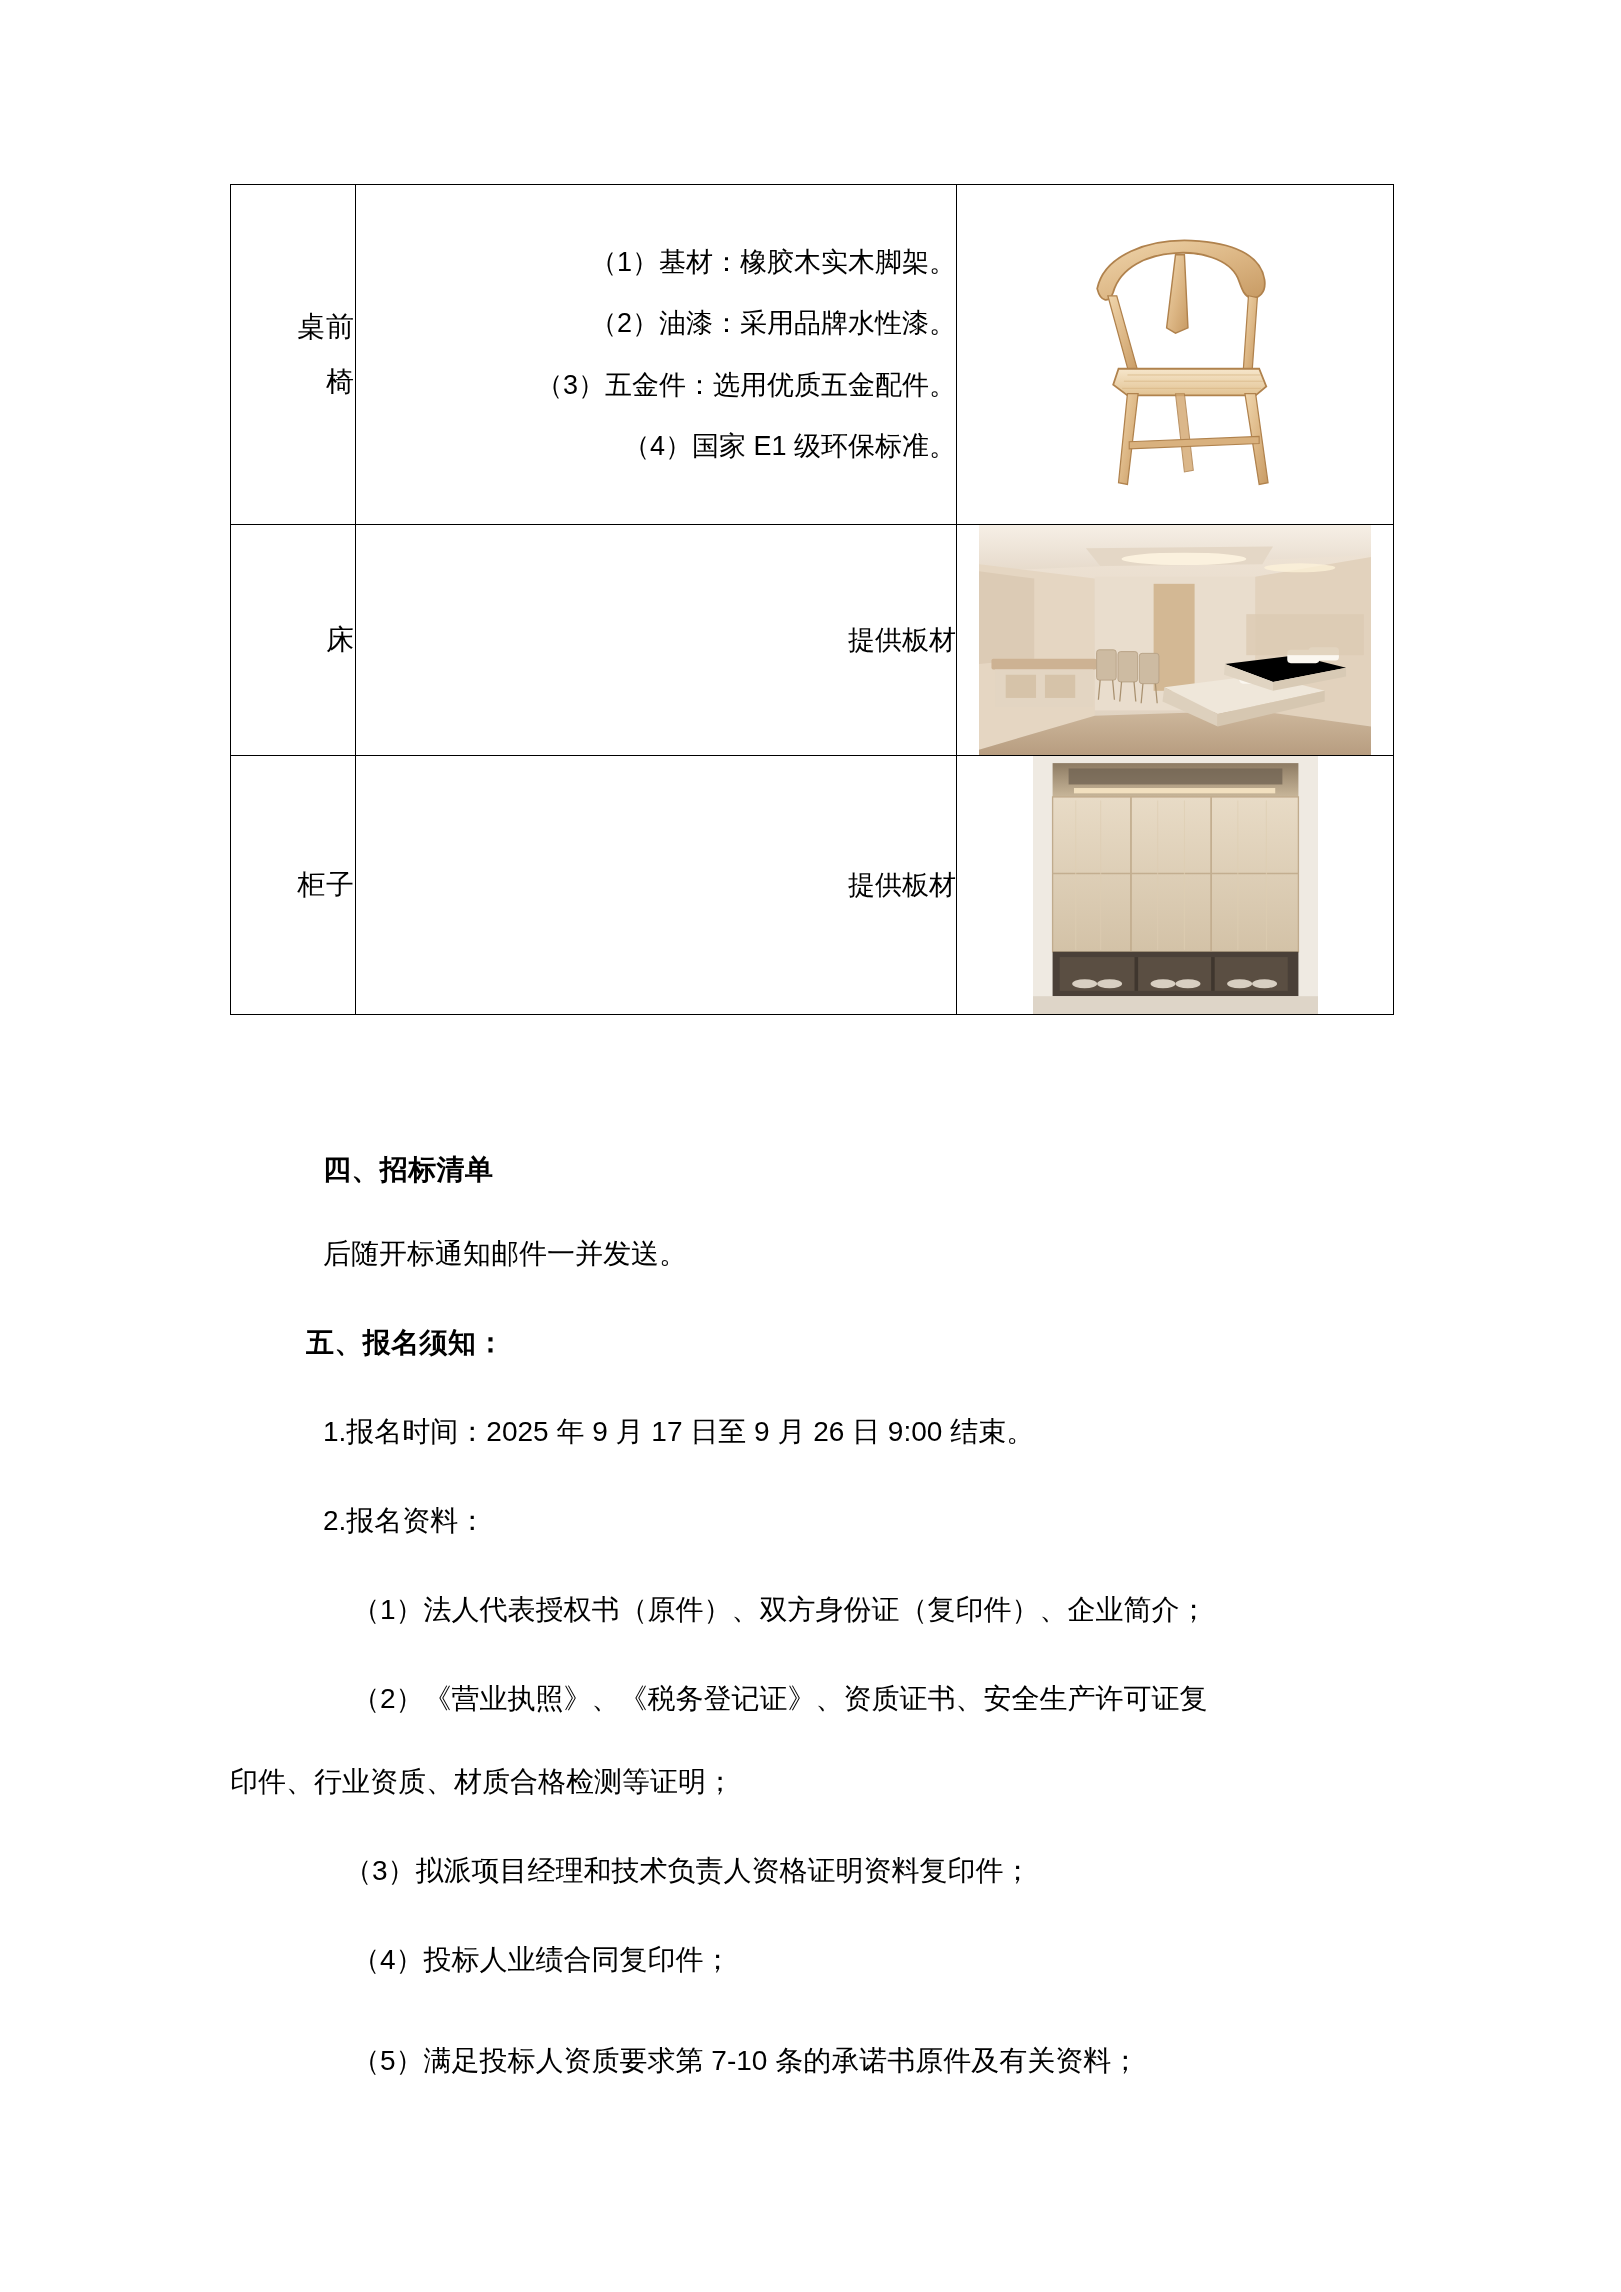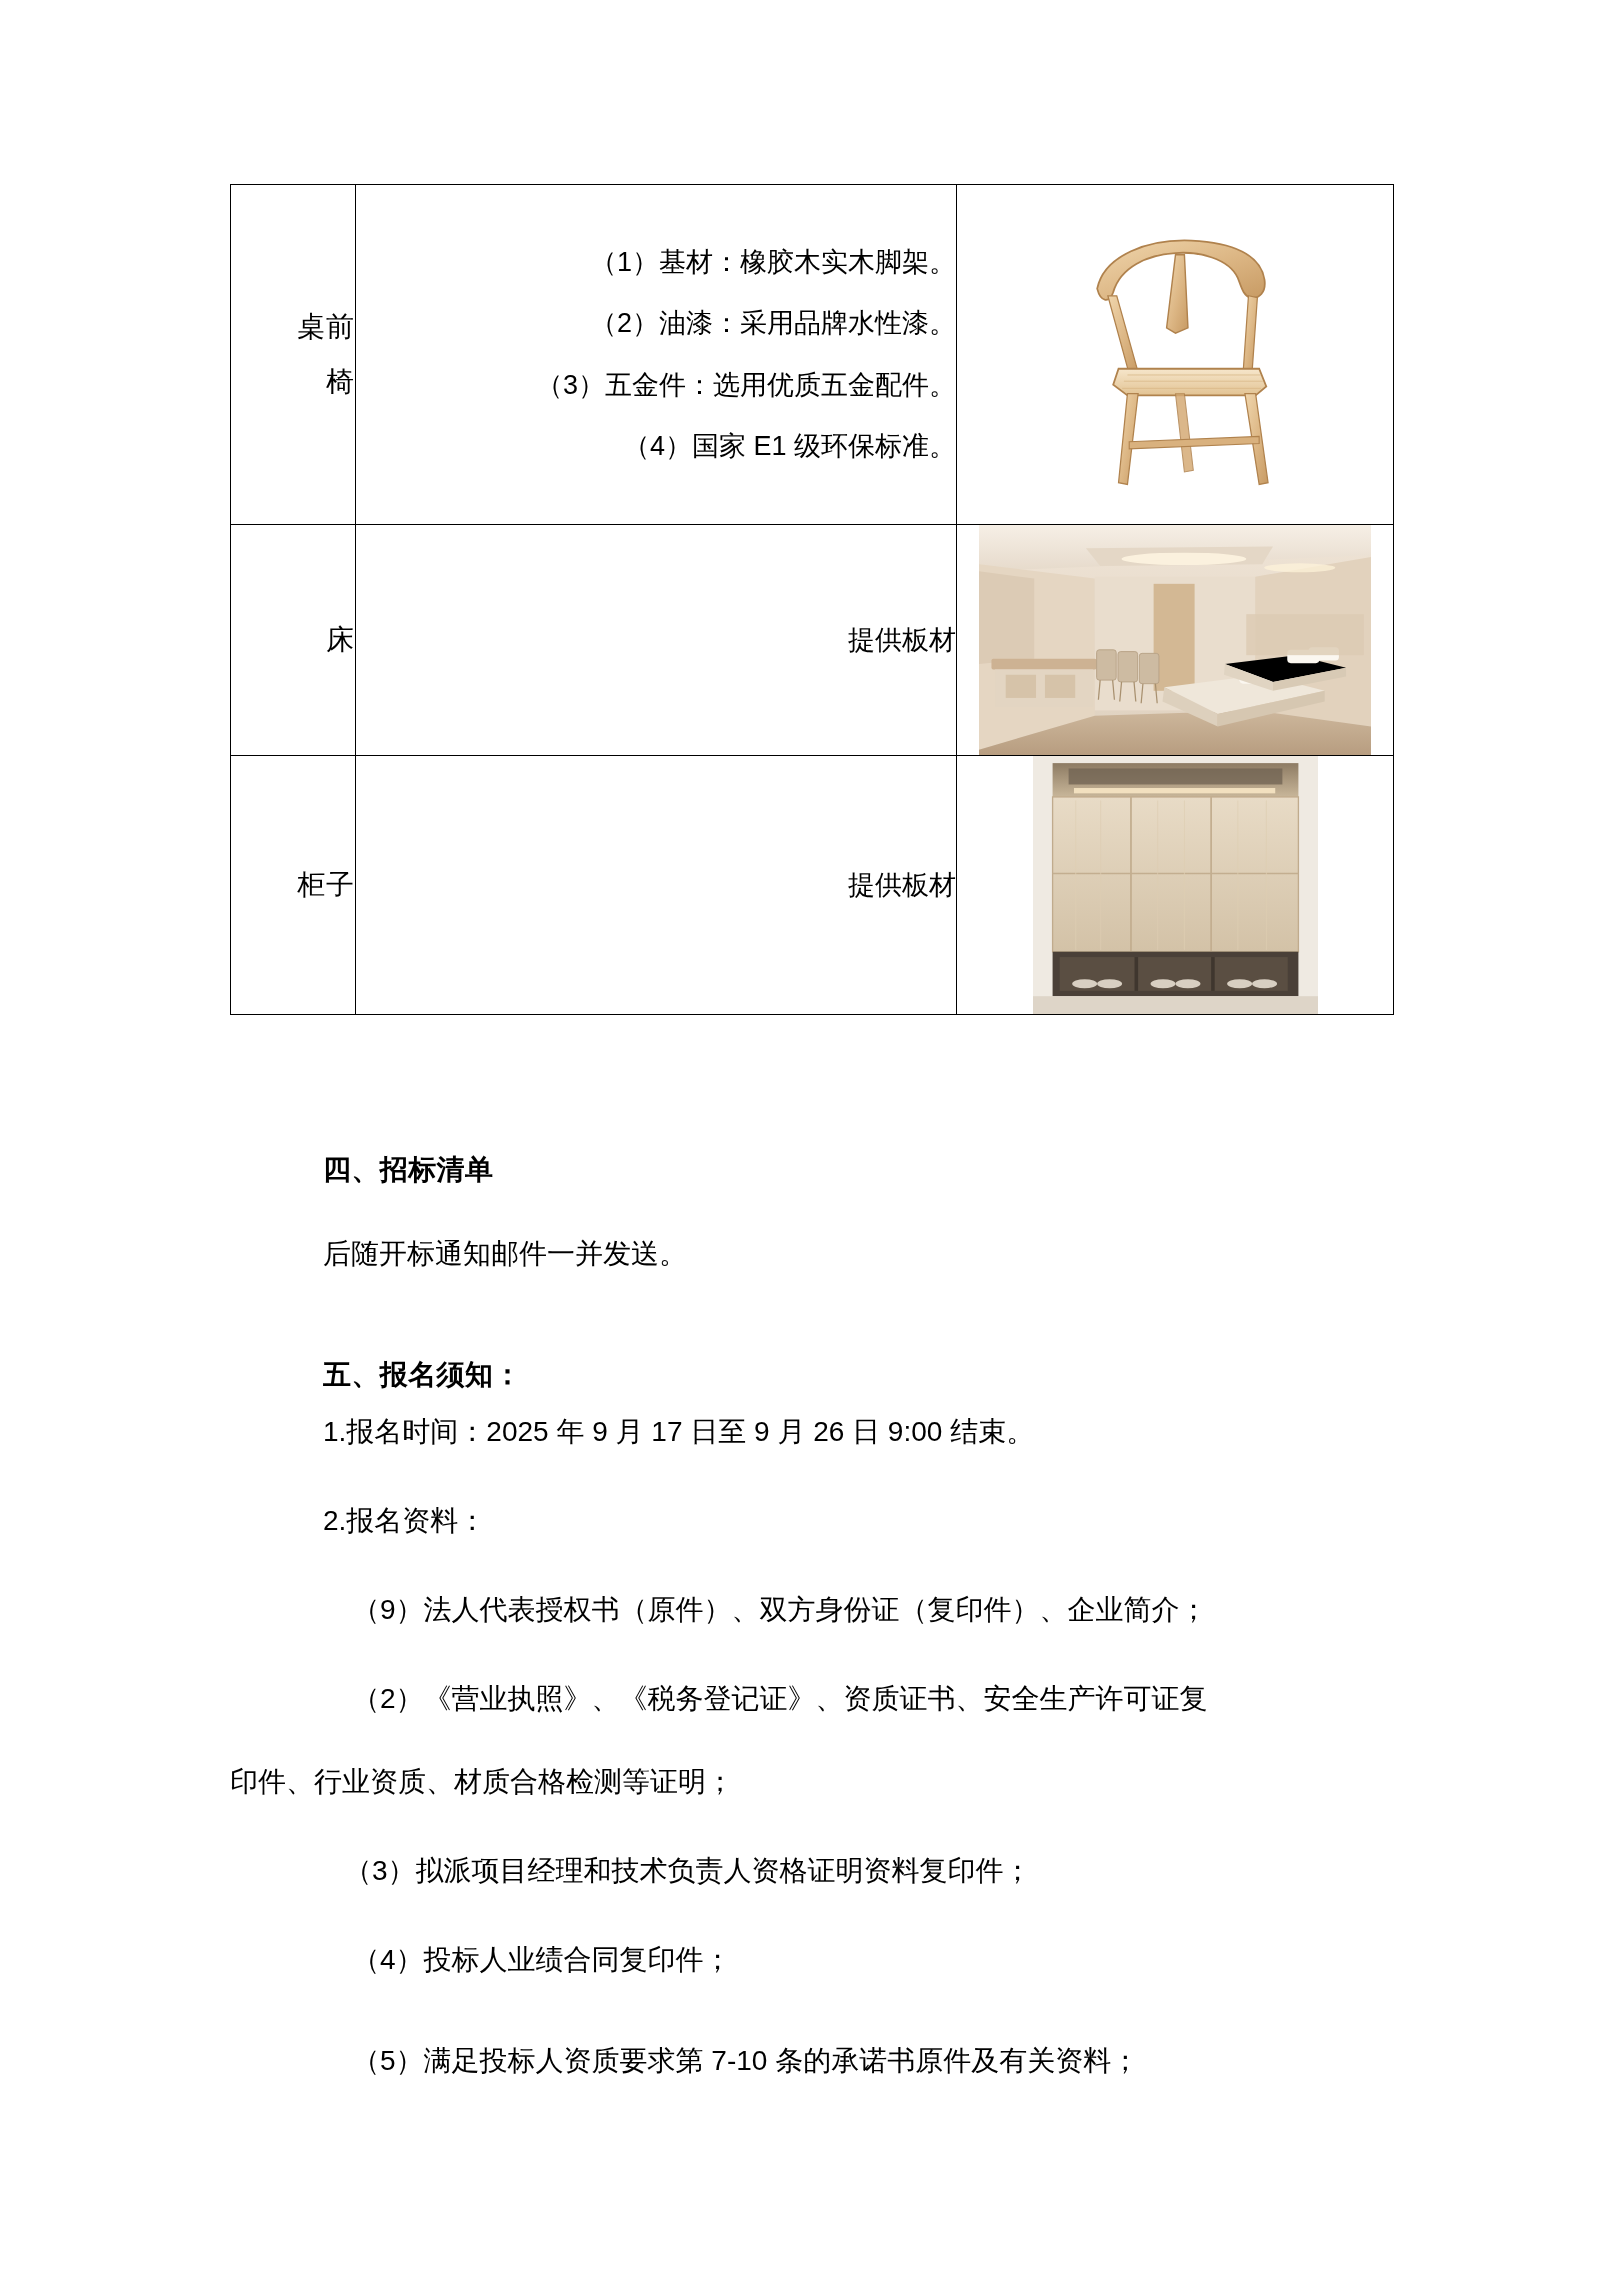--- a/index.html
+++ b/index.html
@@ -301,27 +301,27 @@
           </td>
         </tr>
 
       </tbody>
     </table>
 
     <div class="para heading" style="left:323px; top:1148px;">四、招标清单</div>
 
     <div class="para" style="left:323px; top:1232px;">后随开标通知邮件一并发送。</div>
 
-    <div class="para heading" style="left:323px; top:1321px;margin-top:32px;">五、报名须知：</div>
+    <div class="para heading" style="left:306px; top:1321px;">五、报名须知：</div>
 
     <div class="para" style="left:323px; top:1410px;">1.报名时间：2025 年 9 月 17 日至 9 月 26 日 9:00 结束。</div>
 
     <div class="para" style="left:323px; top:1499px;">2.报名资料：</div>
 
-    <div class="para" style="left:352px; top:1588px;">（9）法人代表授权书（原件）、双方身份证（复印件）、企业简介；</div>
+    <div class="para" style="left:352px; top:1588px;">（1）法人代表授权书（原件）、双方身份证（复印件）、企业简介；</div>
 
     <div class="para" style="left:352px; top:1677px;">（2）《营业执照》、《税务登记证》、资质证书、安全生产许可证复</div>
 
     <div class="para" style="left:230px; top:1760px;">印件、行业资质、材质合格检测等证明；</div>
 
     <div class="para" style="left:344px; top:1849px;">（3）拟派项目经理和技术负责人资格证明资料复印件；</div>
 
     <div class="para" style="left:352px; top:1938px;">（4）投标人业绩合同复印件；</div>
 
     <div class="para" style="left:352px; top:2027px;margin-top:12px;">（5）满足投标人资质要求第 7-10 条的承诺书原件及有关资料；</div>

